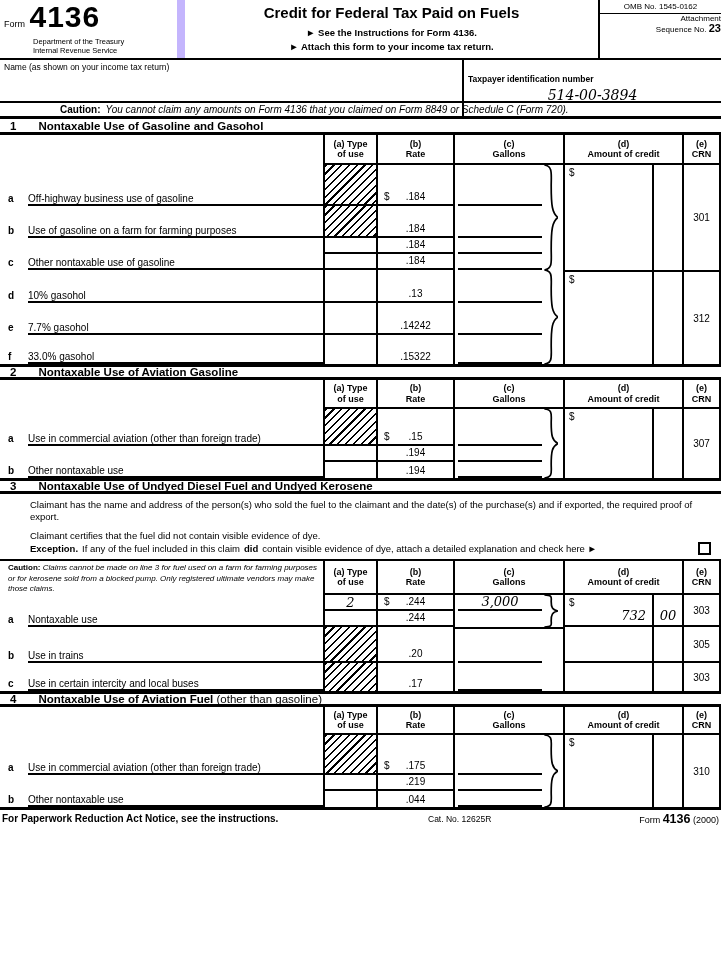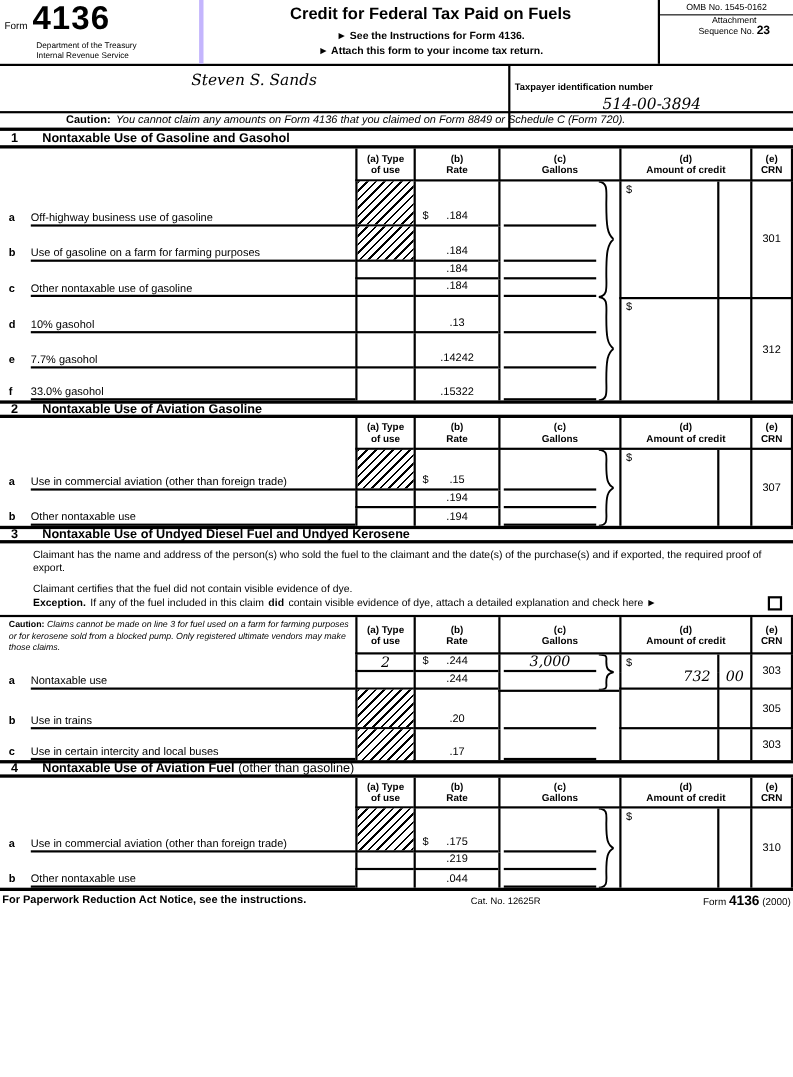--- a/index.html
+++ b/index.html
@@ -4,33 +4,33 @@
 <style>
   * { margin:0; padding:0; box-sizing:border-box; }
   html,body { background:#e8e8e8; }
   .page {
     position:relative; width:721px; height:979px; background:#fff;
     font-family:"Liberation Sans", sans-serif; color:#000; margin:0 auto;
     overflow:hidden;
   }
   
   .tophdr { display:grid; grid-template-columns:185px 415px 121px; height:60px; border-bottom:2px solid #000; }
-  .th-left { position:relative; border-right:4px solid #c4b5fd; padding:2px 4px; }
+  .th-left { position:relative; border-right:8px solid #c4b5fd; padding:2px 4px; }
   .th-formword { font-size:9px; }
   .th-formnum { font-size:30px; font-weight:bold; letter-spacing:1px; line-height:30px; }
   .th-agency { position:absolute; bottom:3px; left:4px; font-size:7.5px; line-height:8.5px;margin-left:29px; }
   .th-center { border-right:2px solid #000; text-align:center; padding-top:4px; }
   .th-title { font-size:15px; font-weight:bold; }
   .th-instr { font-size:9.5px; font-weight:bold; margin-top:6px; }
   .th-instr2 { font-size:9.5px; font-weight:bold; margin-top:3px; }
   .th-right { text-align:center; font-size:8px; padding-top:2px; position:relative; }
   .th-omb { font-size:8px; border-bottom:1px solid #000; padding-bottom:2px; }
   .th-year { font-size:26px; font-weight:bold; line-height:26px; margin-top:1px; letter-spacing:1px; }
   .yr-o { color:#fff; text-shadow:-1.3px -1.3px 0 #000, 1.3px -1.3px 0 #000, -1.3px 1.3px 0 #000, 1.3px 1.3px 0 #000, -1.3px 0 0 #000, 1.3px 0 0 #000, 0 -1.3px 0 #000, 0 1.3px 0 #000; }
-  .th-attach { text-align:center; padding-left:14px; font-size:8px; line-height:9.5px; }
+  .th-attach { text-align:right; padding-left:14px; font-size:8px; line-height:9.5px; }
   .th-seqno { font-weight:bold; font-size:11px; }
   
   .namerow { display:grid; grid-template-columns:462px 259px; height:43px; border-bottom:2px solid #000; }
   .nr-left { padding:2px 4px; font-size:8.5px; }
   .nr-right { border-left:2px solid #000; padding:14px 4px; font-size:8.5px; font-weight:bold; }
   .hw { font-family:"DejaVu Serif", serif; font-style:italic; font-weight:normal; }
   .nr-val { font-size:14px; text-align:center; margin-top:3px; }
   
   .cautionrow { height:16px; border-bottom:3px solid #000; font-size:10px; padding-left:60px; display:flex; gap:5px; align-items:center; }
   .cautionrow i { font-size:10px; }
@@ -103,21 +103,21 @@
       <div class="th-omb">OMB No. 1545-0162</div>
       <div class="th-attach">
         <div>Attachment</div>
         <div><span>Sequence No.</span> <span class="th-seqno">23</span></div>
       </div>
     </div>
   </div>
 
   <div class="namerow">
     <div class="nr-left">
-      <div class="hw nr-val">Steven S. Sands</div>
+      <div>Name (as shown on your income tax return)</div>
     </div>
     <div class="nr-right">
       <div>Taxpayer identification number</div>
       <div class="hw nr-val">514-00-3894</div>
     </div>
   </div>
 
   <div class="cautionrow">
     <b>Caution:</b>
     <i>You cannot claim any amounts on Form 4136 that you claimed on Form 8849 or Schedule C (Form 720).</i>

